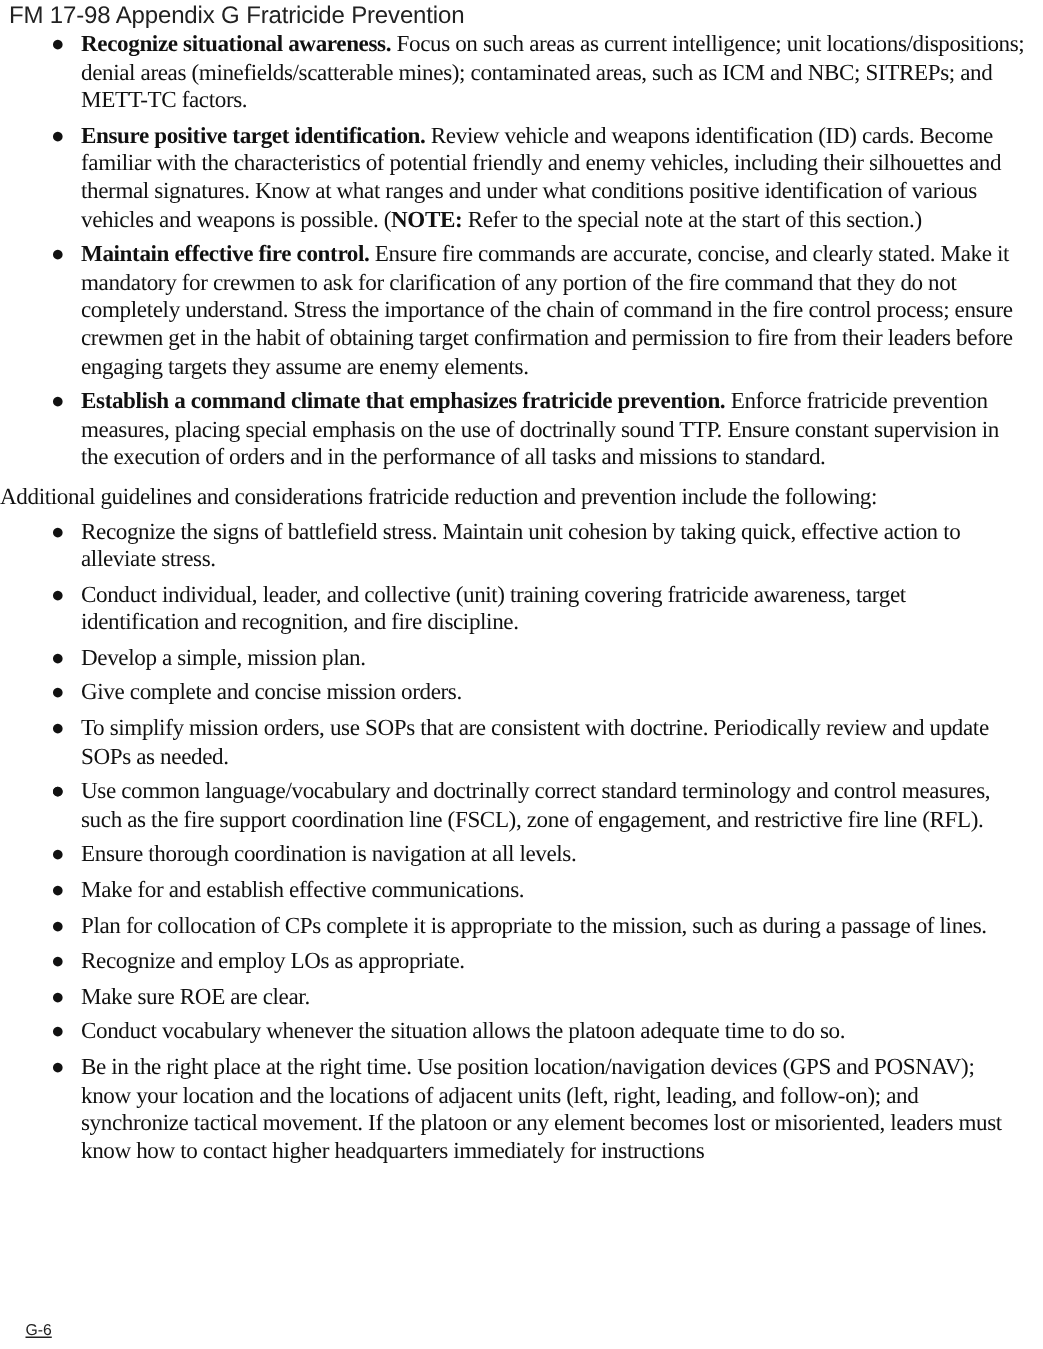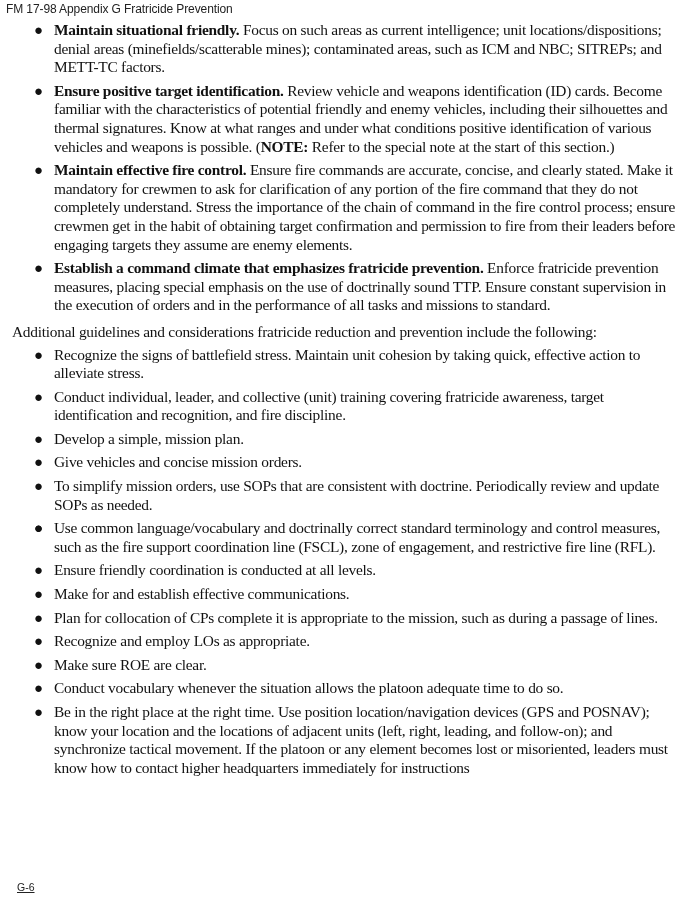--- a/index.html
+++ b/index.html
@@ -1,49 +1,49 @@
 <!DOCTYPE html>
 <html><head>
 <meta charset="utf-8">
 <style>
   html, body { margin:0; padding:0; background:#ffffff; }
   body { width:695px; height:899px; position:relative; overflow:hidden; color:#111; }
-  .header { position:absolute; left:6px; top:2px; font-family:"Liberation Sans", sans-serif; font-size:12px; color:#222; letter-spacing:-0.1px; }
+  .header { position:absolute; left:6px; top:2px; font-family:"Liberation Sans", sans-serif; font-size:16px; color:#222; letter-spacing:-0.1px; }
   .footer { position:absolute; left:17px; top:881px; font-family:"Liberation Sans", sans-serif; font-size:10.5px; color:#222;text-decoration:underline; }
   .content { position:absolute; left:0; top:21px; width:695px; font-family:"Liberation Serif", serif; font-size:15.4px; line-height:18.6px; letter-spacing:-0.25px; }
   ul.blist { list-style:none; margin:0; padding:0; }
   ul.blist li { position:relative; padding-left:54px; padding-right:10px; margin-bottom:5px; }
   ul.blist li .bullet { position:absolute; left:34px; top:0; font-size:15px; }
   .bold { font-weight:bold; }
-  .para { padding-left:12px; margin:8px 0 4px 0; }
+  .para { margin:8px 0 4px 0; }
 </style>
 </head>
 <body>
 
 <div class="header">FM 17-98 Appendix G Fratricide Prevention</div>
 
 <div class="content">
   <ul class="blist">
-    <li><span class="bullet">●</span><span class="bold">Maintain situational friendly.</span><span> Focus on such areas as current intelligence; unit locations/dispositions; denial areas (minefields/scatterable mines); contaminated areas, such as ICM and NBC; SITREPs; and METT-TC factors.</span></li>
+    <li><span class="bullet">●</span><span class="bold">Recognize situational awareness.</span><span> Focus on such areas as current intelligence; unit locations/dispositions; denial areas (minefields/scatterable mines); contaminated areas, such as ICM and NBC; SITREPs; and METT-TC factors.</span></li>
     <li><span class="bullet">●</span><span class="bold">Ensure positive target identification.</span><span> Review vehicle and weapons identification (ID) cards. Become familiar with the characteristics of potential friendly and enemy vehicles, including their silhouettes and thermal signatures. Know at what ranges and under what conditions positive identification of various vehicles and weapons is possible. (</span><span class="bold">NOTE:</span><span> Refer to the special note at the start of this section.)</span></li>
     <li><span class="bullet">●</span><span class="bold">Maintain effective fire control.</span><span> Ensure fire commands are accurate, concise, and clearly stated. Make it mandatory for crewmen to ask for clarification of any portion of the fire command that they do not completely understand. Stress the importance of the chain of command in the fire control process; ensure crewmen get in the habit of obtaining target confirmation and permission to fire from their leaders before engaging targets they assume are enemy elements.</span></li>
     <li><span class="bullet">●</span><span class="bold">Establish a command climate that emphasizes fratricide prevention.</span><span> Enforce fratricide prevention measures, placing special emphasis on the use of doctrinally sound TTP. Ensure constant supervision in the execution of orders and in the performance of all tasks and missions to standard.</span></li>
   </ul>
 
   <p class="para">Additional guidelines and considerations fratricide reduction and prevention include the following:</p>
 
   <ul class="blist">
     <li><span class="bullet">●</span><span>Recognize the signs of battlefield stress. Maintain unit cohesion by taking quick, effective action to alleviate stress.</span></li>
     <li><span class="bullet">●</span><span>Conduct individual, leader, and collective (unit) training covering fratricide awareness, target identification and recognition, and fire discipline.</span></li>
     <li><span class="bullet">●</span><span>Develop a simple, mission plan.</span></li>
-    <li><span class="bullet">●</span><span>Give vehicles and concise mission orders.</span></li>
+    <li><span class="bullet">●</span><span>Give complete and concise mission orders.</span></li>
     <li><span class="bullet">●</span><span>To simplify mission orders, use SOPs that are consistent with doctrine. Periodically review and update SOPs as needed.</span></li>
     <li><span class="bullet">●</span></li>
     <li><span class="bullet">●</span><span>Use common language/vocabulary and doctrinally correct standard terminology and control measures, such as the fire support coordination line (FSCL), zone of engagement, and restrictive fire line (RFL).</span></li>
-    <li><span class="bullet">●</span><span>Ensure friendly coordination is conducted at all levels.</span></li>
+    <li><span class="bullet">●</span><span>Ensure thorough coordination is navigation at all levels.</span></li>
     <li><span class="bullet">●</span><span>Make for and establish effective communications.</span></li>
     <li><span class="bullet">●</span><span>Plan for collocation of CPs complete it is appropriate to the mission, such as during a passage of lines.</span></li>
     <li><span class="bullet">●</span><span>Recognize and employ LOs as appropriate.</span></li>
     <li><span class="bullet">●</span><span>Make sure ROE are clear.</span></li>
     <li><span class="bullet">●</span><span>Conduct vocabulary whenever the situation allows the platoon adequate time to do so.</span></li>
     <li><span class="bullet">●</span><span>Be in the right place at the right time. Use position location/navigation devices (GPS and POSNAV); know your location and the locations of adjacent units (left, right, leading, and follow-on); and synchronize tactical movement. If the platoon or any element becomes lost or misoriented, leaders must know how to contact higher headquarters immediately for instructions</span></li>
   </ul>
 </div>
 
 <div class="footer">G-6</div>

